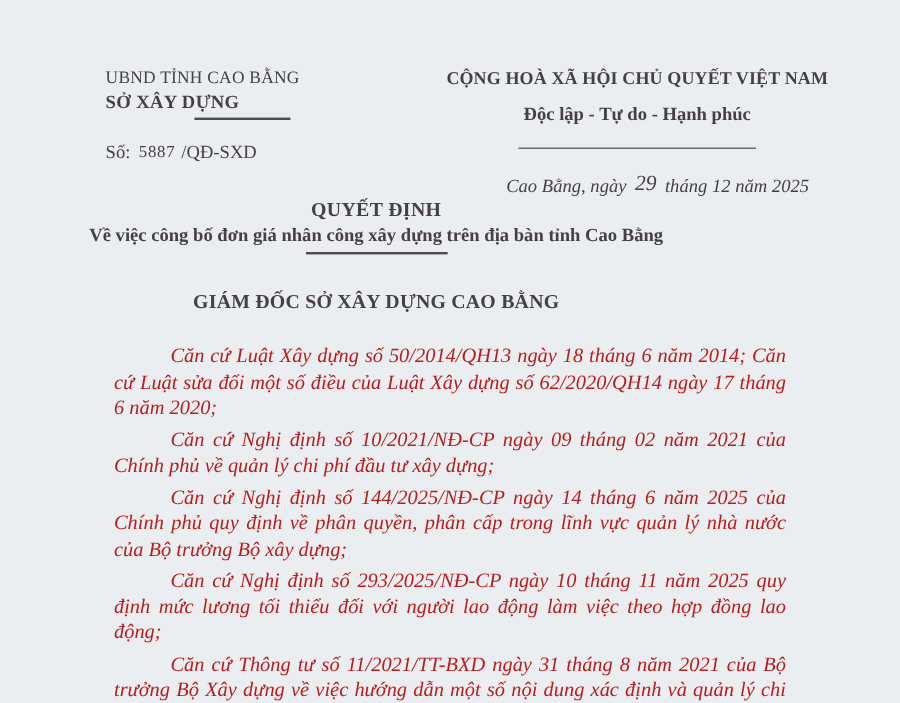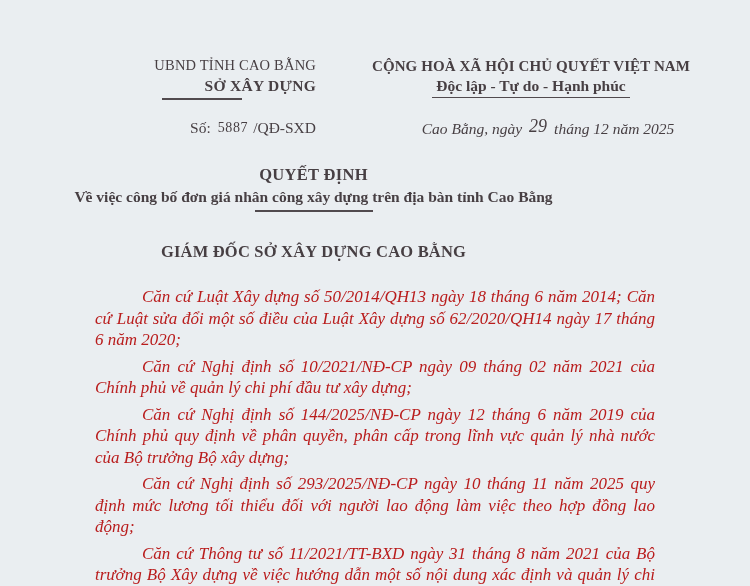--- a/index.html
+++ b/index.html
@@ -11,21 +11,21 @@
     background: #eaeef1;
     overflow: hidden;
     font-family: "Liberation Serif", "DejaVu Serif", serif;
     color: #473f43;
   }
   
   .header-left {
     position: absolute;
     left: 88px; top: 57px;
     width: 228px;
-    text-align: right;
+    text-align: left;
   }
   .org-name {
     font-size: 14.5px;
     line-height: 17px;
     letter-spacing: 0.2px;
     white-space: nowrap;
   }
   .dept-name {
     font-size: 15.5px;
     font-weight: bold;
@@ -62,22 +62,22 @@
     font-weight: bold;
     line-height: 18px;
     letter-spacing: 0.1px;
     white-space: nowrap;
   }
   .motto {
     display: inline-block;
     font-size: 15.5px;
     font-weight: bold;
     line-height: 18px;
-    margin-top: 2px;
-    padding: 0 4px 2px 4px;
+    margin-top: 12px;
+    padding: 0 4px 18px 4px;
     border-bottom: 1.5px solid #514a4e;
     white-space: nowrap;
   }
   .place-date {
     margin-top: 20px;
     margin-left: 34px;
     font-style: italic;
     font-size: 15.5px;
     white-space: nowrap;
   }
@@ -161,18 +161,18 @@
   <div class="title-block">
     <div class="doc-type">QUYẾT ĐỊNH</div>
     <div class="doc-subject">Về việc công bố đơn giá nhân công xây dựng trên địa bàn tỉnh Cao Bằng</div>
     <div class="subject-rule"></div>
     <div class="authority">GIÁM ĐỐC SỞ XÂY DỰNG CAO BẰNG</div>
   </div>
 
   <div class="body-text">
     <p>Căn cứ Luật Xây dựng số 50/2014/QH13 ngày 18 tháng 6 năm 2014; Căn cứ Luật sửa đổi một số điều của Luật Xây dựng số 62/2020/QH14 ngày 17 tháng 6 năm 2020;</p>
     <p>Căn cứ Nghị định số 10/2021/NĐ-CP ngày 09 tháng 02 năm 2021 của Chính phủ về quản lý chi phí đầu tư xây dựng;</p>
-    <p>Căn cứ Nghị định số 144/2025/NĐ-CP ngày 12 tháng 6 năm 2019 của Chính phủ quy định về phân quyền, phân cấp trong lĩnh vực quản lý nhà nước của Bộ trưởng Bộ xây dựng;</p>
+    <p>Căn cứ Nghị định số 144/2025/NĐ-CP ngày 14 tháng 6 năm 2025 của Chính phủ quy định về phân quyền, phân cấp trong lĩnh vực quản lý nhà nước của Bộ trưởng Bộ xây dựng;</p>
     <p>Căn cứ Nghị định số 293/2025/NĐ-CP ngày 10 tháng 11 năm 2025 quy định mức lương tối thiểu đối với người lao động làm việc theo hợp đồng lao động;</p>
     <p>Căn cứ Thông tư số 11/2021/TT-BXD ngày 31 tháng 8 năm 2021 của Bộ trưởng Bộ Xây dựng về việc hướng dẫn một số nội dung xác định và quản lý chi phí đầu tư xây dựng;</p>
   </div>
 
 </div>
 
 </body></html>

